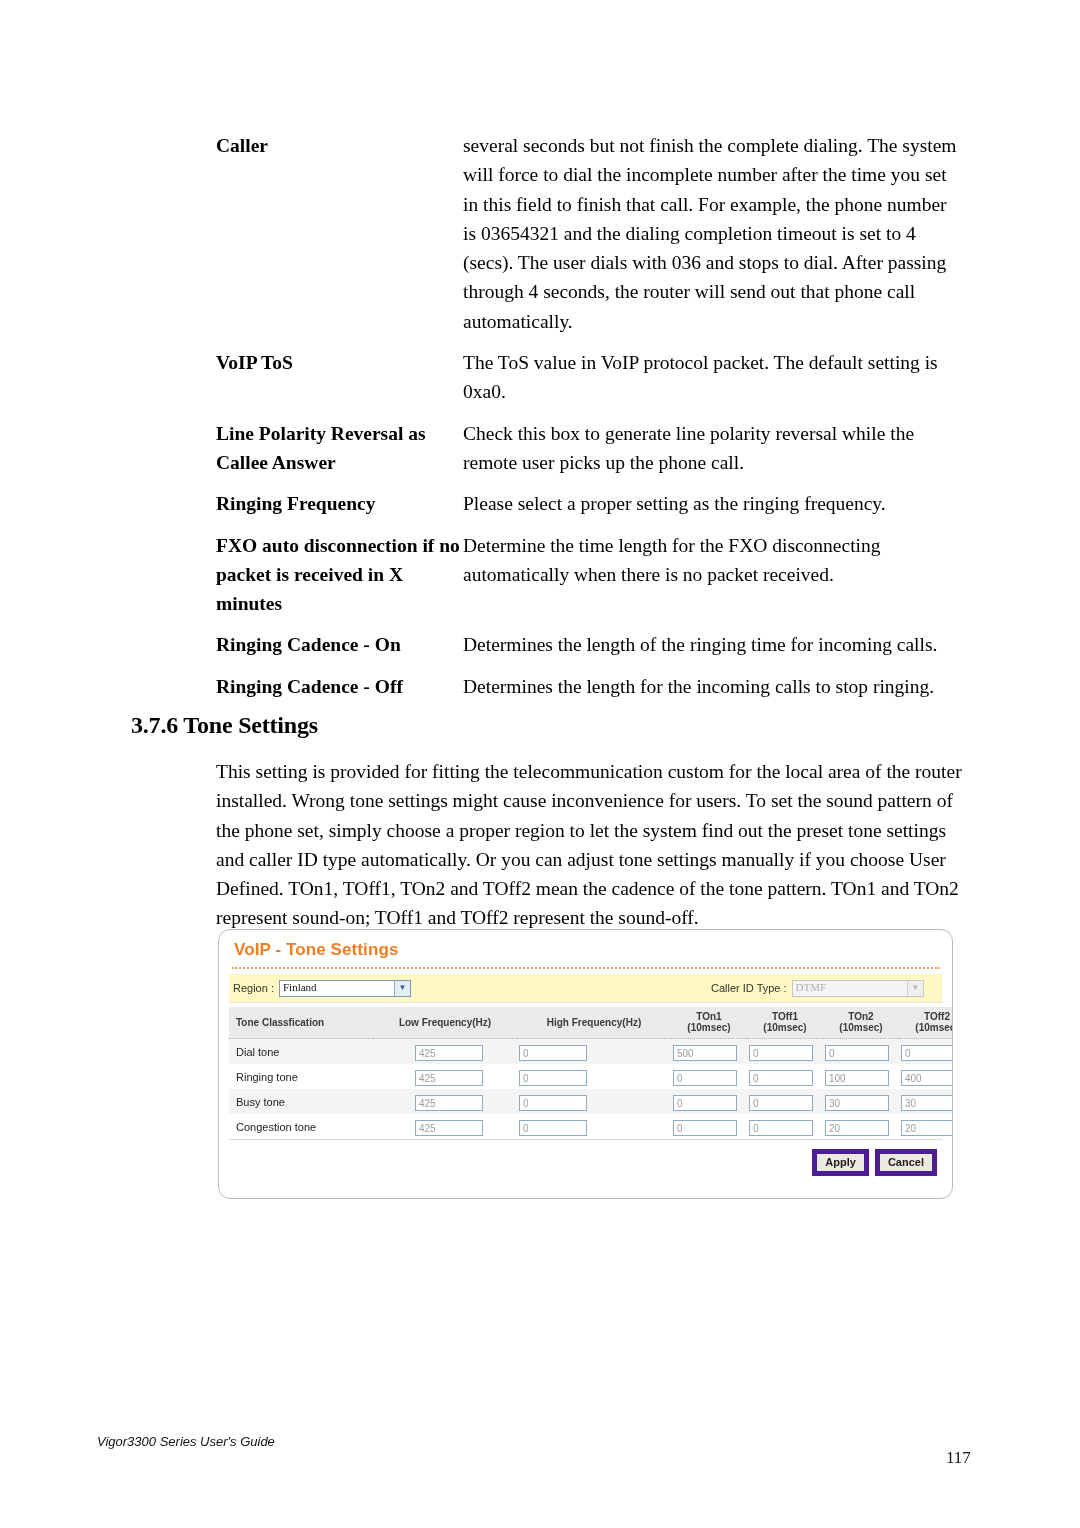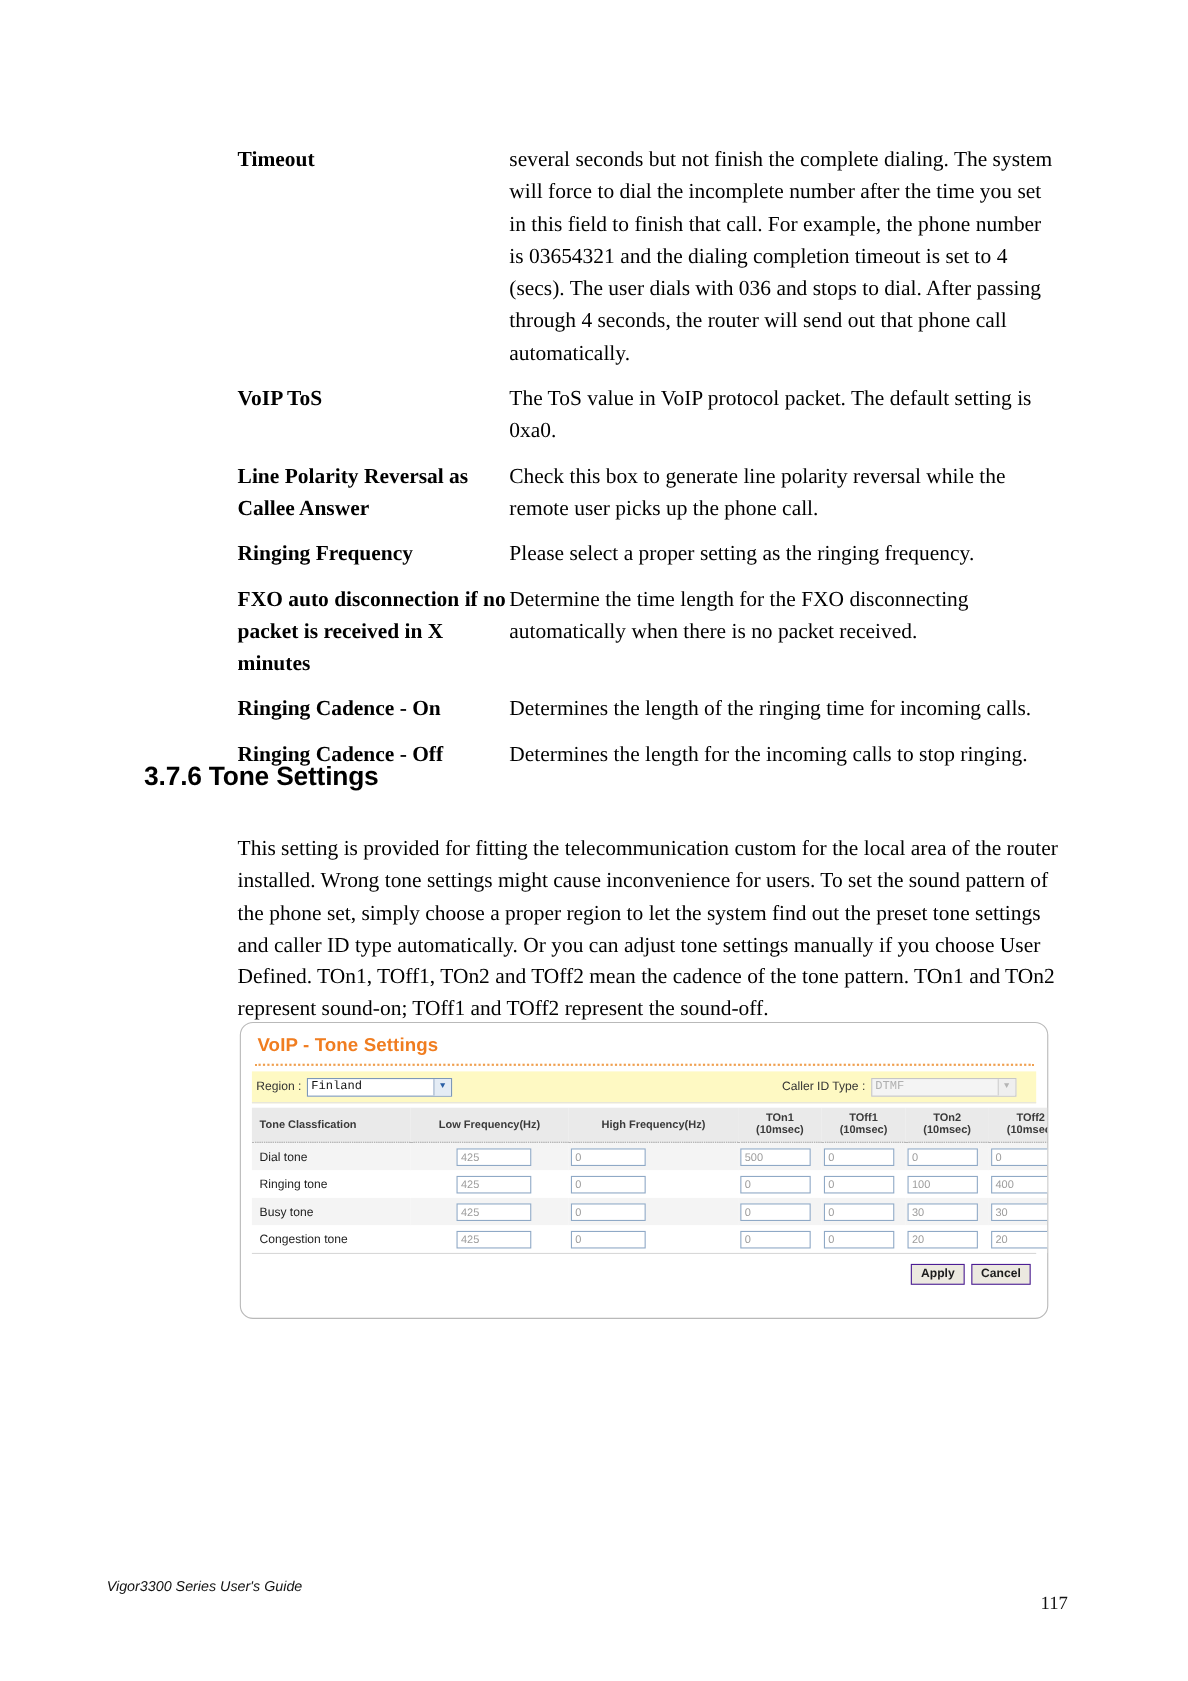--- a/index.html
+++ b/index.html
@@ -42,22 +42,22 @@
     font-family: "Liberation Serif", serif;
     font-size: 19.5px;
     line-height: 29.3px;
     color: #000;
   }
 
   
   .section-heading {
     position: absolute;
     left: 131px;
-    top: 693px;
-    font-family: Liberation Sans, sans-serif;
+    top: 712px;
+    font-family: Liberation Serif, serif;
     font-weight: bold;
     font-size: 24px;
     letter-spacing: -0.2px;
     color: #000;
     white-space: nowrap;
   }
 
   
   .intro-par {
     position: absolute;
@@ -118,28 +118,27 @@
     border-bottom: 1px solid #e2e2e2;
   }
   .ui-lbl {
     font-family: "Liberation Sans", sans-serif;
     font-size: 11px;
     color: #333;
     white-space: nowrap;
   }
   .ui-select {
     display: inline-flex;
-    align-items: center;
     justify-content: space-between;
     width: 132px;
     height: 17px;
     margin-left: 5px;
     background: #ffffff;
     border: 1px solid #7d98b8;
-    font-family: Liberation Mono, monospace;
+    font-family: Liberation Serif, serif;
     font-size: 11px;
     color: #111;
     box-sizing: border-box;
     padding-left: 3px;
   }
   .ui-select.disabled {
     border-color: #c6c6c6;
     background: #f4f4f4;
     color: #b0b0b0;
   }
@@ -232,21 +231,21 @@
     justify-content: flex-end;
     padding: 9px 5px 0 0;
     gap: 6px;
   }
   .ui-btn {
     font-family: "Liberation Sans", sans-serif;
     font-size: 11px;
     font-weight: bold;
     color: #1c1c1c;
     background: #ece9e0;
-    border: 1px solid #4c1d95;
+    border: 5px solid #4c1d95;
     padding: 1px 8px 2px 8px;
     line-height: 14px;
     box-sizing: border-box;
   }
 
   
   .footer-left {
     position: absolute;
     left: 97px;
     top: 1434px;
@@ -264,21 +263,21 @@
     font-size: 17px;
     color: #111;
   }
 </style>
 </head>
 <body>
 
 <div class="deflist">
 
   <div class="defrow">
-    <div class="defterm">Timeout</div>
+    <div class="defterm">Caller</div>
     <div class="defdesc">several seconds but not finish the complete dialing. The system will force to dial the incomplete number after the time you set in this field to finish that call. For example, the phone number is 03654321 and the dialing completion timeout is set to 4 (secs). The user dials with 036 and stops to dial. After passing through 4 seconds, the router will send out that phone call automatically.</div>
   </div>
 
   <div class="defrow">
     <div class="defterm">VoIP ToS</div>
     <div class="defdesc">The ToS value in VoIP protocol packet. The default setting is 0xa0.</div>
   </div>
 
   <div class="defrow">
     <div class="defterm">Line Polarity Reversal as Callee Answer</div>

